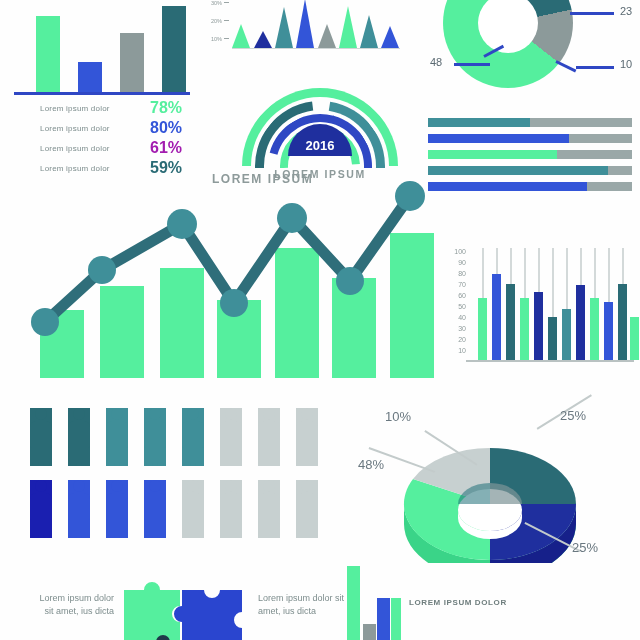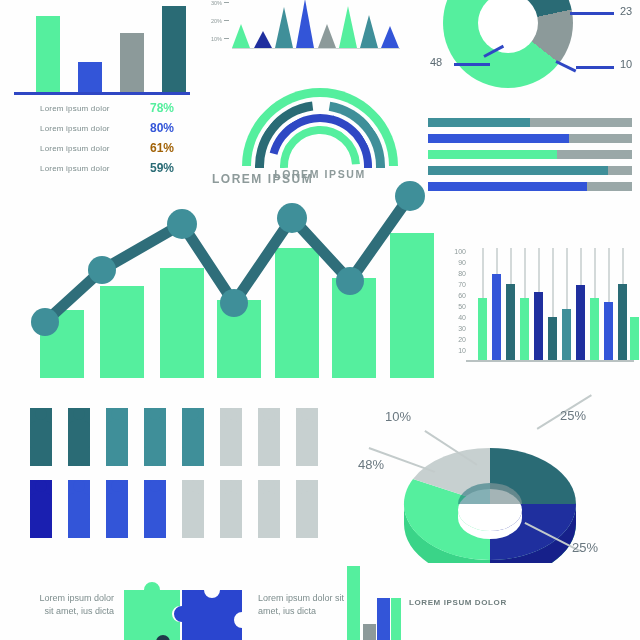--- a/index.html
+++ b/index.html
@@ -5,21 +5,21 @@
   html,body{margin:0;padding:0;background:#ffffff;}
   body{
     width:640px;height:640px;position:relative;overflow:hidden;
     font-family:"Liberation Sans","DejaVu Sans",sans-serif;
     background:#fefefe;
   }
   .panel{position:absolute;}
 
   
   .lbl{font-size:8px;color:#7d8d8d;letter-spacing:.2px;}
-  .pct{font-weight:bold;font-size:12px;}
+  .pct{font-weight:bold;font-size:16px;}
 
   
   #tl-bars{left:18px;top:6px;width:170px;height:88px;}
   #tl-bars .bwrap{position:absolute;bottom:0;width:100%;height:88px;}
   #tl-bars .bar{position:absolute;bottom:0;width:24px;border-radius:0;}
   #tl-baseline{position:absolute;left:14px;top:92px;width:176px;height:3px;background:#2f47c4;}
   #tl-legend{left:40px;top:98px;width:150px;}
   #tl-legend .row{display:flex;align-items:center;justify-content:space-between;height:20px;}
   #tl-legend .row .lbl{white-space:nowrap;}
   #tl-legend .row .pct{width:40px;text-align:left;padding-left:6px;}
@@ -111,21 +111,21 @@
   <div class="row">
     <span class="lbl">Lorem ipsum dolor</span>
     <span class="pct" style="color:#55ef9e">78%</span>
   </div>
   <div class="row">
     <span class="lbl">Lorem ipsum dolor</span>
     <span class="pct" style="color:#3355d8">80%</span>
   </div>
   <div class="row">
     <span class="lbl">Lorem ipsum dolor</span>
-    <span class="pct" style="color:#a16207">61%</span>
+    <span class="pct" style="color:#a21caf">61%</span>
   </div>
   <div class="row">
     <span class="lbl">Lorem ipsum dolor</span>
     <span class="pct" style="color:#2a6b75">59%</span>
   </div>
 </div>
 
 <div class="panel" id="mtn">
   <div class="yaxis">
     <span class="ytick" style="top:4px;">30%</span>
@@ -160,20 +160,23 @@
 <div class="leader" style="left:556px;top:60px;width:22px;transform:rotate(26deg);transform-origin:left center;"></div>
 <span class="leader-num" style="left:620px;top:58px;">10</span>
 
 <div class="panel" id="gauge">
   <div class="arcbox">
     <div class="arc" style="left:0px;top:0px;width:156px;height:156px;border-width:9px;border-color:#55ef9e #55ef9e transparent transparent;transform:rotate(-45deg);"></div>
     <div class="arc" style="left:13px;top:13px;width:130px;height:130px;border-width:9px;border-color:#2a6b75 transparent transparent transparent;transform:rotate(-52deg);"></div>
     <div class="arc" style="left:13px;top:13px;width:130px;height:130px;border-width:9px;border-color:transparent #3f8f99 transparent transparent;transform:rotate(-36deg);"></div>
     <div class="arc" style="left:26px;top:26px;width:104px;height:104px;border-width:8px;border-color:#2f47c4 #2f47c4 transparent transparent;transform:rotate(-30deg);"></div>
     <div class="arc" style="left:38px;top:38px;width:80px;height:80px;border-width:8px;border-color:#55ef9e #55ef9e transparent transparent;transform:rotate(-48deg);"></div>
+  </div>
+  <div class="core">
+    <span class="year">2016</span>
   </div>
   <div class="cap">LOREM IPSUM</div>
 </div>
 
 <div class="panel" id="prog">
   <div class="track">
     <div class="fill" style="width:50%;background:#3f8f99;"></div>
   </div>
   <div class="track">
     <div class="fill" style="width:69%;background:#3355d8;"></div>

